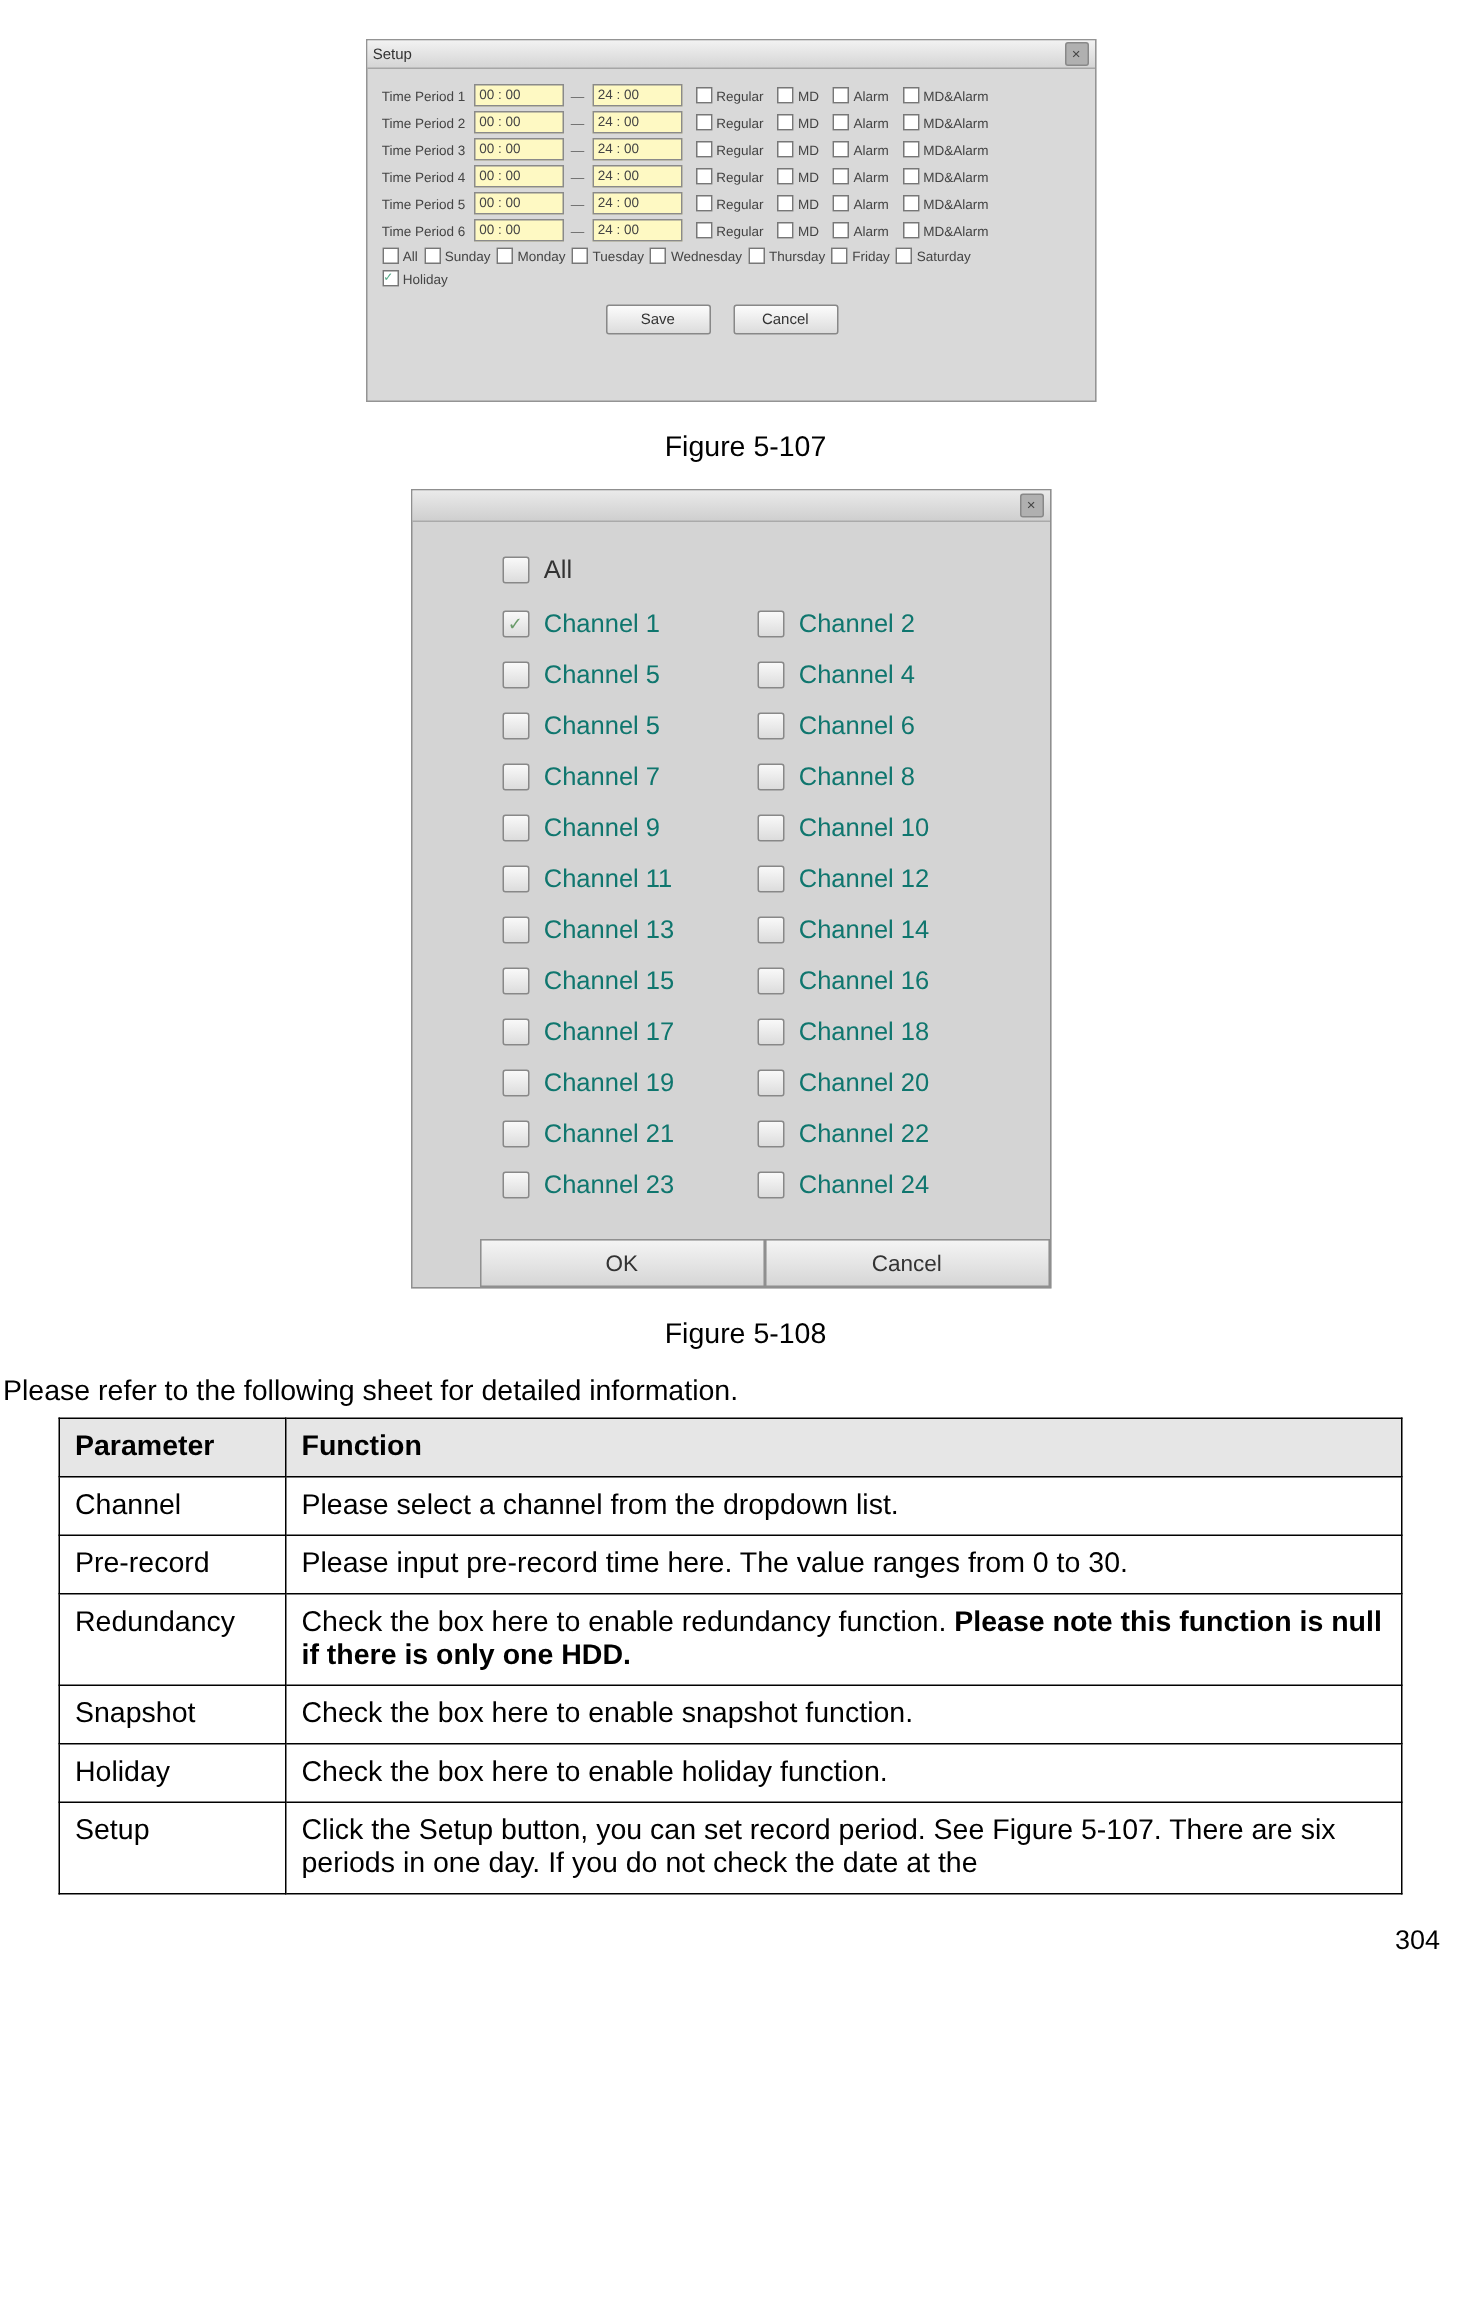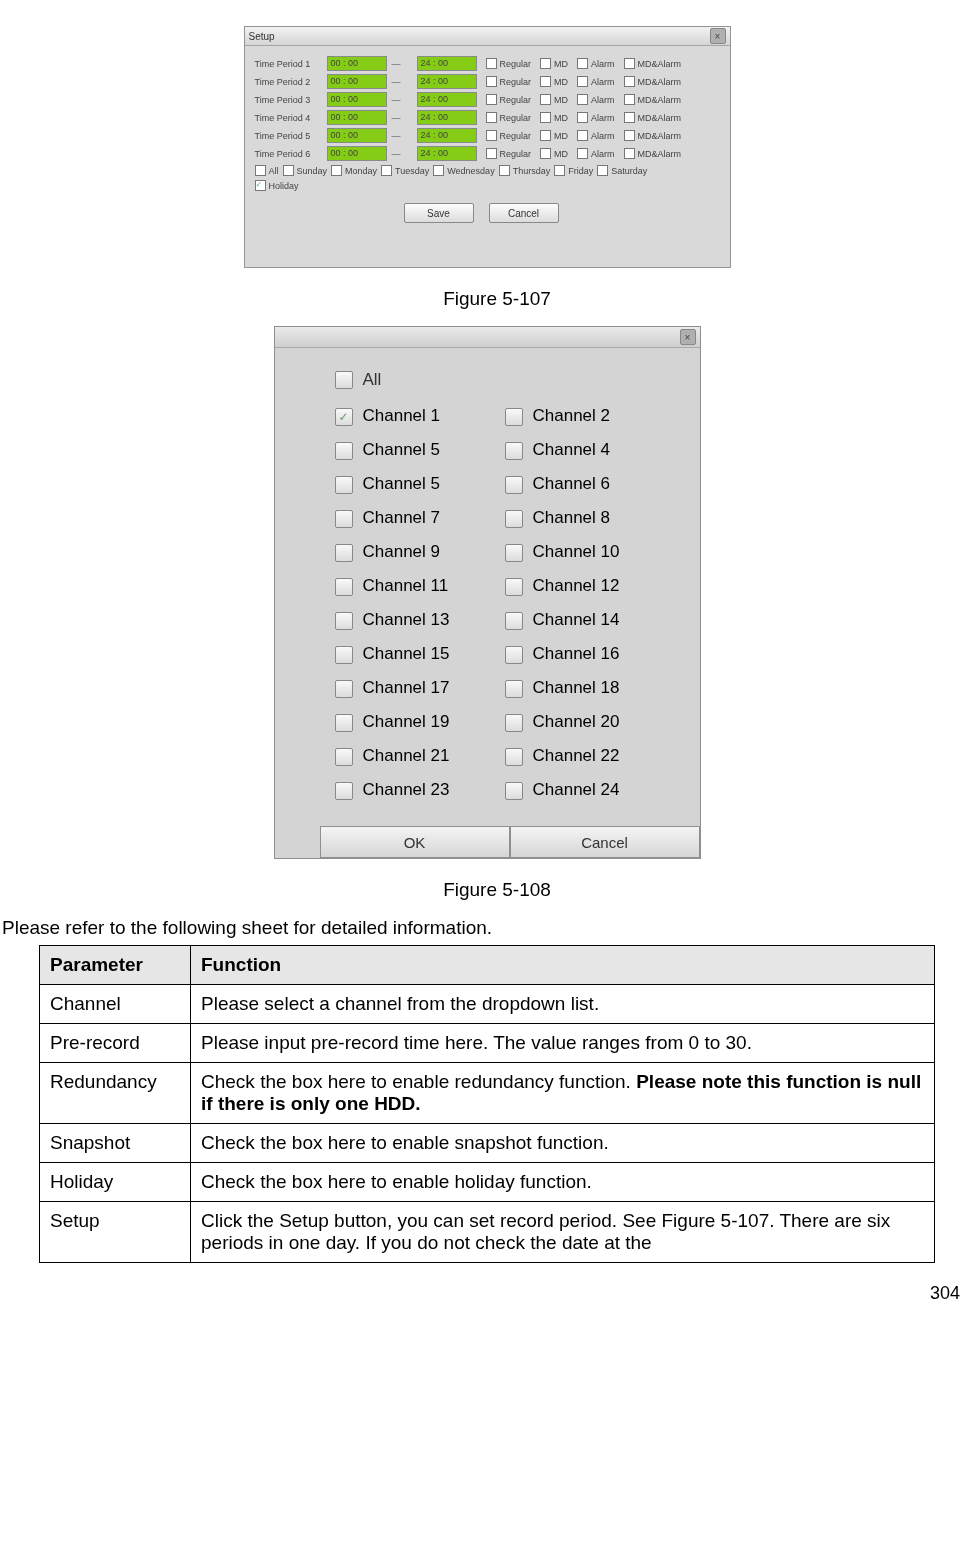--- a/index.html
+++ b/index.html
@@ -46,22 +46,22 @@
   }
   .period-row {
     display:flex;
     align-items:center;
     gap:3px;
     margin-bottom:3px;
   }
   .period-label{width:58px;}
   .time-input {
     width:52px;height:13px;
-    background:#84cc16;border:1px solid #8a8a8a;
-    font-size:9px;padding:0 3px;line-height:13px;margin-left:11px;
+    background:#fef9c3;border:1px solid #8a8a8a;
+    font-size:9px;padding:0 3px;line-height:13px;
   }
   .dash {margin:0 2px;color:#666;}
   .ck {
     width:9px;height:9px;border:1px solid #777;background:#fff;display:inline-block;flex-shrink:0;
   }
   .ck.on::after{content:"✓";display:block;font-size:8px;line-height:8px;color:#5a8;}
   .row-check{display:flex;align-items:center;gap:3px;margin-left:6px;}
   .days-row{display:flex;align-items:center;gap:4px;margin-top:4px;}
   .days-row .item{display:flex;align-items:center;gap:3px;}
   .holiday-row{display:flex;align-items:center;gap:3px;margin-top:4px;}
@@ -91,21 +91,21 @@
     display:flex;justify-content:flex-end;align-items:center;padding:0 4px;
   }
   .channel-body{padding:22px 10px 14px 60px;}
   .chan-check{
     width:16px;height:16px;border:1px solid #888;background:linear-gradient(#f9f9f9,#dcdcdc);
     display:inline-flex;align-items:center;justify-content:center;flex-shrink:0;border-radius:2px;
   }
   .chan-check.on::after{content:"✓";color:#6a9b6a;font-size:12px;line-height:12px;}
   .all-row{display:flex;align-items:center;gap:10px;font-size:17px;color:#333;margin-bottom:16px;}
   .chan-grid{display:grid;grid-template-columns:170px 170px;row-gap:14px;}
-  .chan-item{display:flex;align-items:flex-end;gap:10px;font-size:17px;color:#000000;}
+  .chan-item{display:flex;align-items:center;gap:10px;font-size:17px;color:#0f766e;}
   .btn-row2{display:flex;margin-top:12px;padding-left:45px;}
   .btn-big{
     flex:1;height:30px;font-size:15px;color:#333;
     background:linear-gradient(#f4f4f4,#d6d6d6);
     border:1px solid #8f8f8f;
     display:flex;align-items:center;justify-content:center;
   }
   
   .body-text{font-size:19px;margin:14px 0 6px 2px;color:#000;}
   table.param-table{

